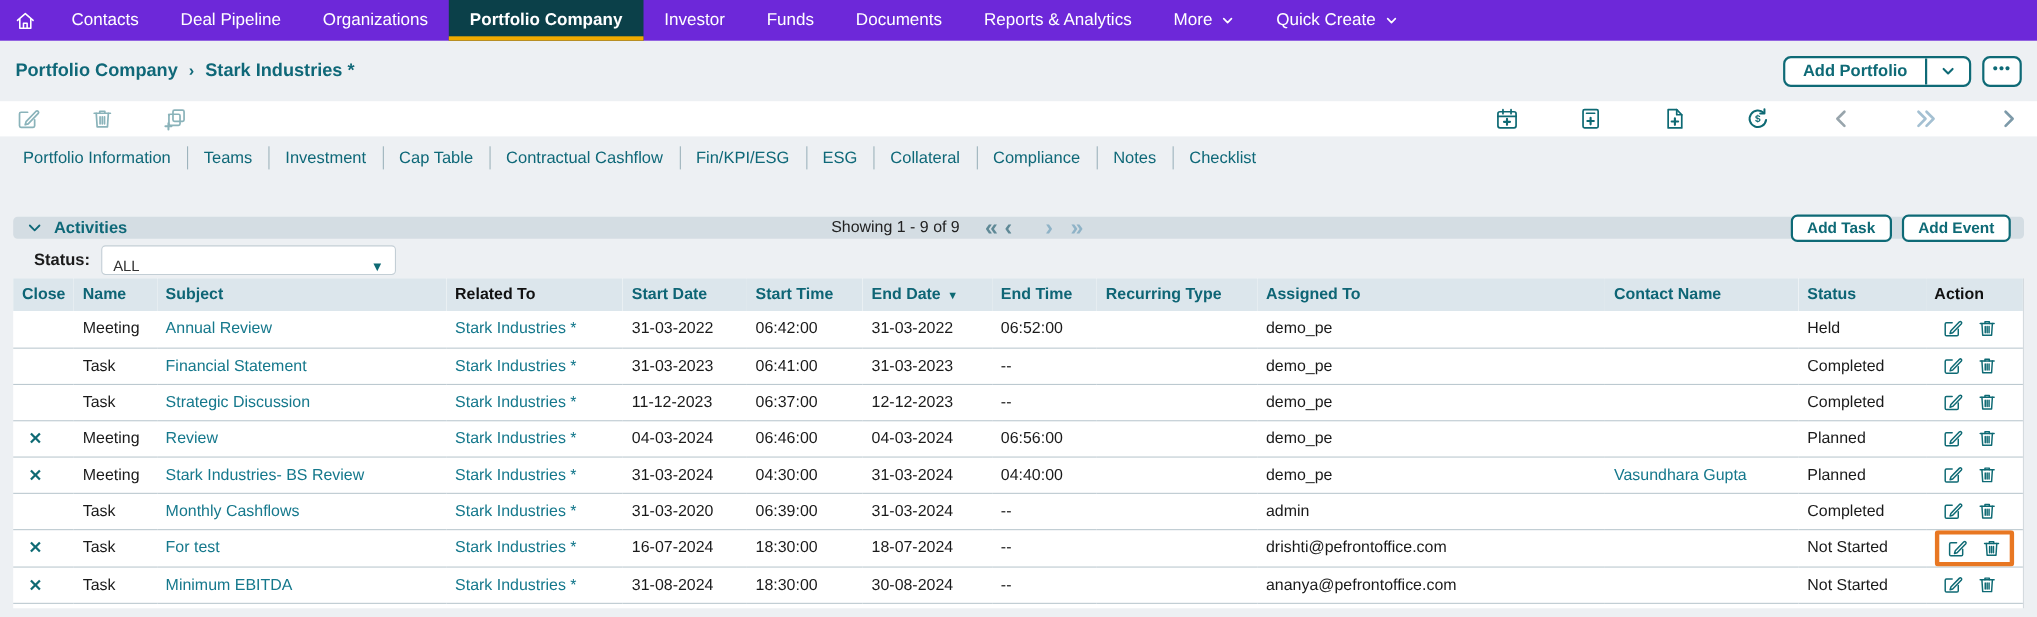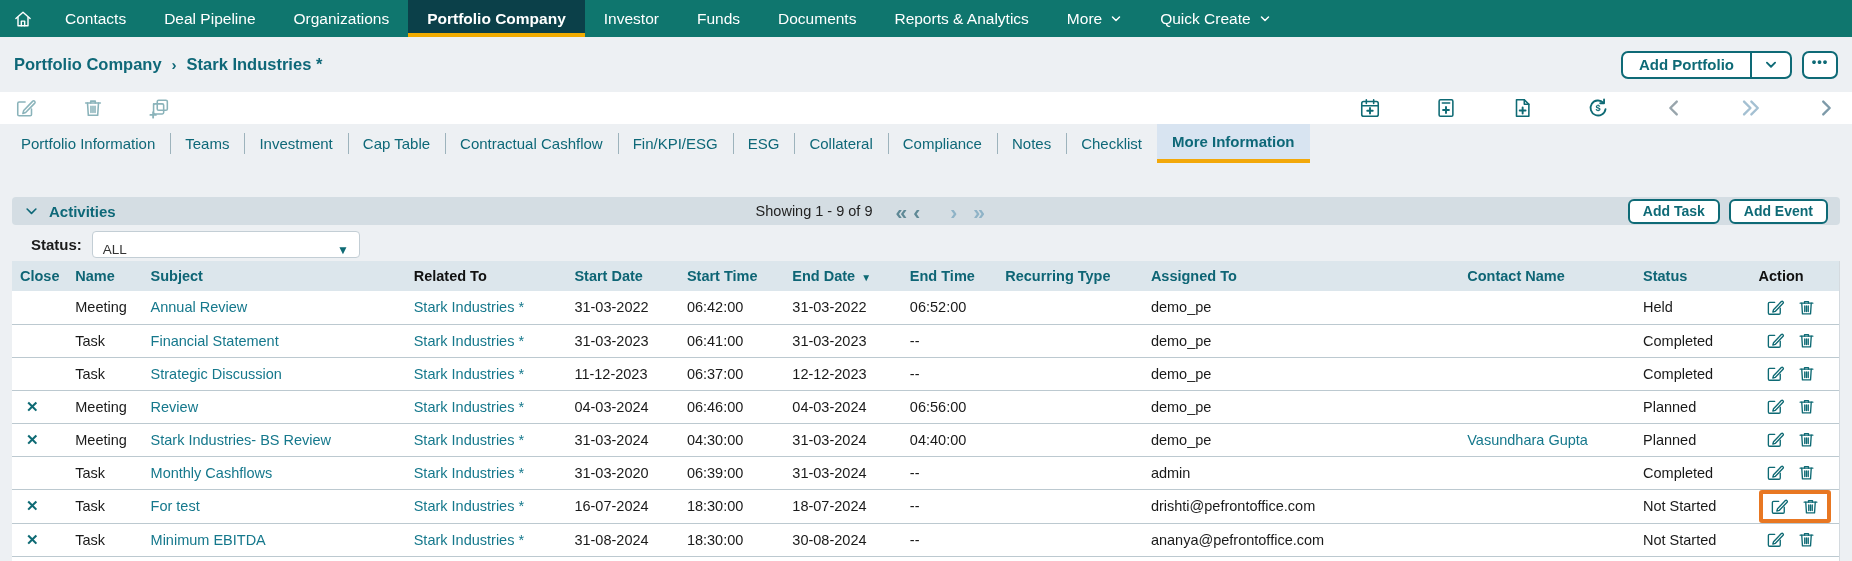--- a/index.html
+++ b/index.html
@@ -1,21 +1,21 @@
 <!DOCTYPE html>
 <html><head>
 <meta charset="utf-8">
 <style>
   * { box-sizing: border-box; margin: 0; padding: 0; }
   html,body { background:#dfe4e8; }
   body { font-family:"Liberation Sans", sans-serif; }
   .screen { position:relative; width:1852px; height:561px; background:#edf0f3; overflow:hidden; }
 
   
-  .topnav { height:37px; background:#0f766e; display:flex; align-items:stretch; color:#fff; }
+  .topnav { height:37px; background:#6d28d9; display:flex; align-items:stretch; color:#fff; }
   .nav-home { width:46px; display:flex; align-items:center; justify-content:center; cursor:pointer; }
   .nav-home .icon { width:20px; height:20px; }
   .nav-items { display:flex; align-items:stretch; }
   .nav-item { display:flex; align-items:center; gap:8px; padding:0 19px; font-size:15.5px; cursor:pointer; white-space:nowrap; }
   .nav-item.active { background:#0b4049; font-weight:bold; border-bottom:4px solid #f0ab00; padding-top:4px; }
   .nav-item .icon { width:12px; height:12px; }
 
   
   .crumb-row { height:55px; display:flex; align-items:center; padding:0 14px; }
   .breadcrumb { display:flex; align-items:center; gap:10px; font-size:16.5px; font-weight:bold; color:#0f6878; }
@@ -40,21 +40,21 @@
 
   
   .tabs { height:39px; display:flex; align-items:stretch; padding:0 6px; }
   .tab { position:relative; display:flex; align-items:center; padding:0 15px; font-size:15px; color:#0e6878; cursor:pointer; white-space:nowrap; }
   .tab + .tab::before { content:""; position:absolute; left:0; top:9px; bottom:9px; width:1px; background:#9db3bc; }
   .tab.active { background:#d8e4f1; font-weight:bold; border-bottom:4px solid #f2a80a; }
   .tab.active::before { display:none; }
 
   
   .content { padding:0 12px; }
-  .act-bar { margin-top:34px; height:28px; background:#d4dde3; border-radius:4px; display:flex; align-items:center; padding:0 12px; }
+  .act-bar { margin-top:34px; height:20px; background:#d4dde3; border-radius:4px; display:flex; align-items:center; padding:0 12px; }
   .act-left { display:flex; align-items:center; gap:10px; color:#0e6878; }
   .act-left .icon { width:15px; height:15px; cursor:pointer; }
   .act-title { font-size:15px; font-weight:bold; color:#0e6878; }
   .act-center { margin-left:auto; display:flex; align-items:center; gap:6px; }
   .showing { font-size:14.5px; color:#222; margin-right:14px; }
   .pg { font-size:21px; line-height:1; cursor:pointer; padding:0 3px; font-weight:bold; }
   .pg.first, .pg.prev { color:#5f8996; }
   .pg.next, .pg.last { color:#8fb3c7; margin-left:10px; }
   .pg.prev { margin-right:14px; }
   .act-right { margin-left:auto; display:flex; align-items:center; gap:9px; }
@@ -238,21 +238,20 @@
       <div class="tab">Teams</div>
       <div class="tab">Investment</div>
       <div class="tab">Cap Table</div>
       <div class="tab">Contractual Cashflow</div>
       <div class="tab">Fin/KPI/ESG</div>
       <div class="tab">ESG</div>
       <div class="tab">Collateral</div>
       <div class="tab">Compliance</div>
       <div class="tab">Notes</div>
       <div class="tab">Checklist</div>
-      <div class="tab active">More Information</div>
     </div>
 
   <div class="content">
 
     <div class="act-bar">
       <div class="act-left">
         <span class="icon" style="color:#0e6878">
             <svg viewBox="0 0 24 24" style="stroke-width:2.6">
               <path d="M5 8l7 7 7-7"></path>
             </svg>

